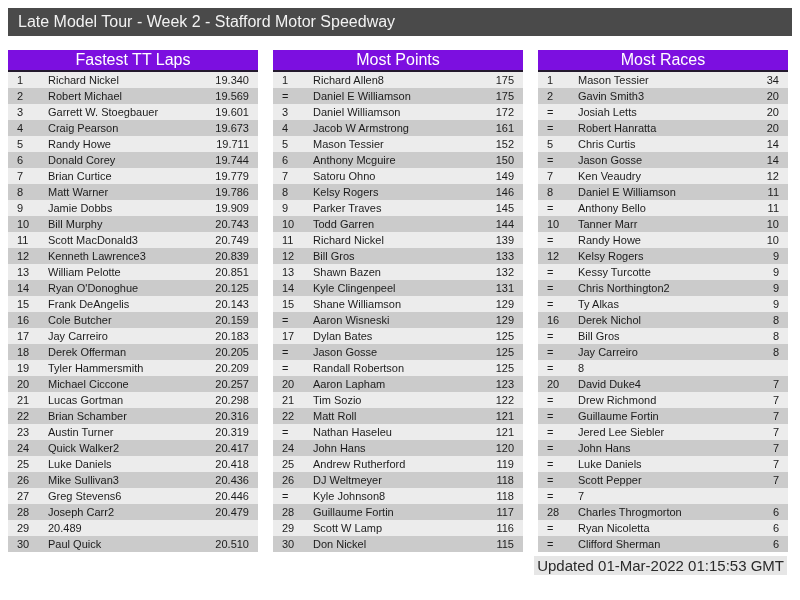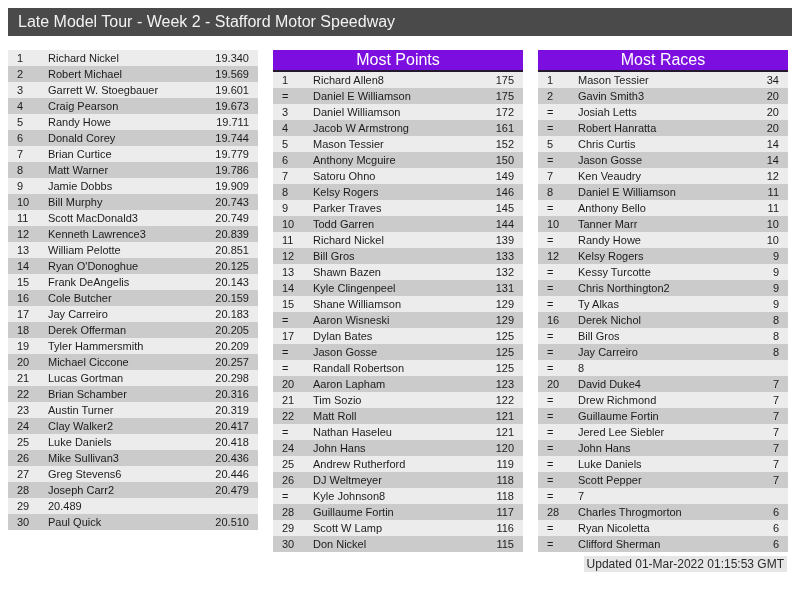--- a/index.html
+++ b/index.html
@@ -59,35 +59,36 @@
   }
   .val {
     flex: 0 0 auto;
     padding-right: 9px;
     text-align: right;
   }
   .footer {
     position: absolute;
     right: 13px;
     top: 556px;
-    font-size: 12px;
+    font-size: 15px;
     color: #2a2a2a;
     background: var(--footer-bg, #e6e6e6);
     padding: 1px 3px;
   }
 </style>
 </head>
 <body>
 
 <div class="title-bar">
   <span>Late Model Tour - Week 2 - Stafford Motor Speedway</span>
 </div>
 
 <div class="tables" id="tables">
     <div class="lb">
+      <div class="lb-header">Fastest TT Laps</div>
       <div class="lb-row light">
         <div class="rank">1</div>
         <div class="name">Richard Nickel</div>
         <div class="val">19.340</div>
       </div>
       <div class="lb-row dark">
         <div class="rank">2</div>
         <div class="name">Robert Michael</div>
         <div class="val">19.569</div>
       </div>
@@ -191,21 +192,21 @@
         <div class="name">Brian Schamber</div>
         <div class="val">20.316</div>
       </div>
       <div class="lb-row light">
         <div class="rank">23</div>
         <div class="name">Austin Turner</div>
         <div class="val">20.319</div>
       </div>
       <div class="lb-row dark">
         <div class="rank">24</div>
-        <div class="name">Clay Walker2</div>
+        <div class="name">Quick Walker2</div>
         <div class="val">20.417</div>
       </div>
       <div class="lb-row light">
         <div class="rank">25</div>
         <div class="name">Luke Daniels</div>
         <div class="val">20.418</div>
       </div>
       <div class="lb-row dark">
         <div class="rank">26</div>
         <div class="name">Mike Sullivan3</div>

